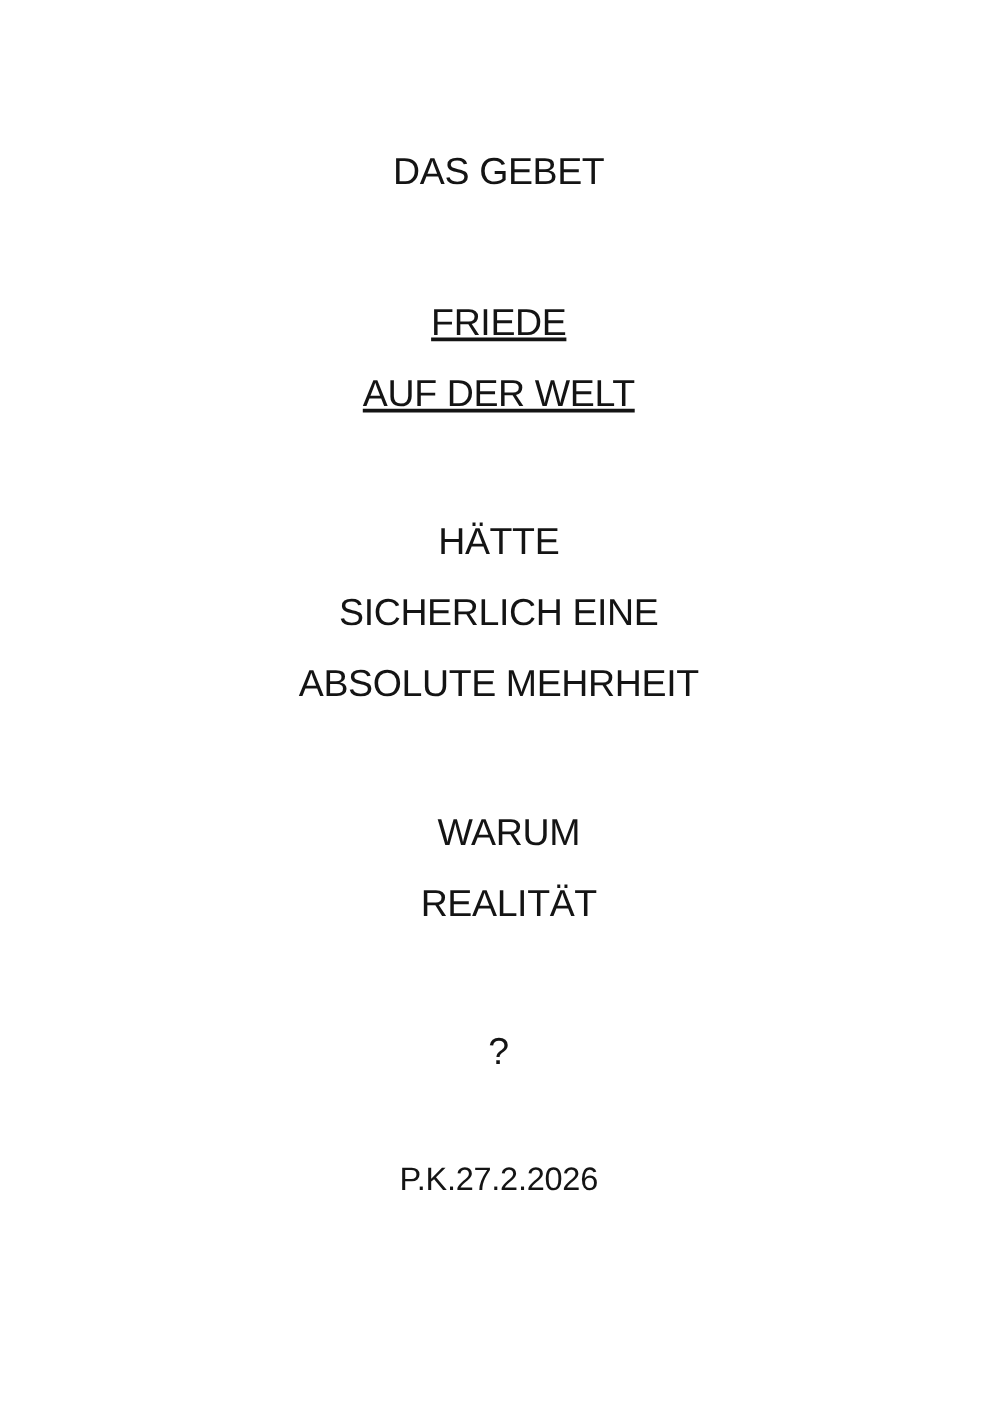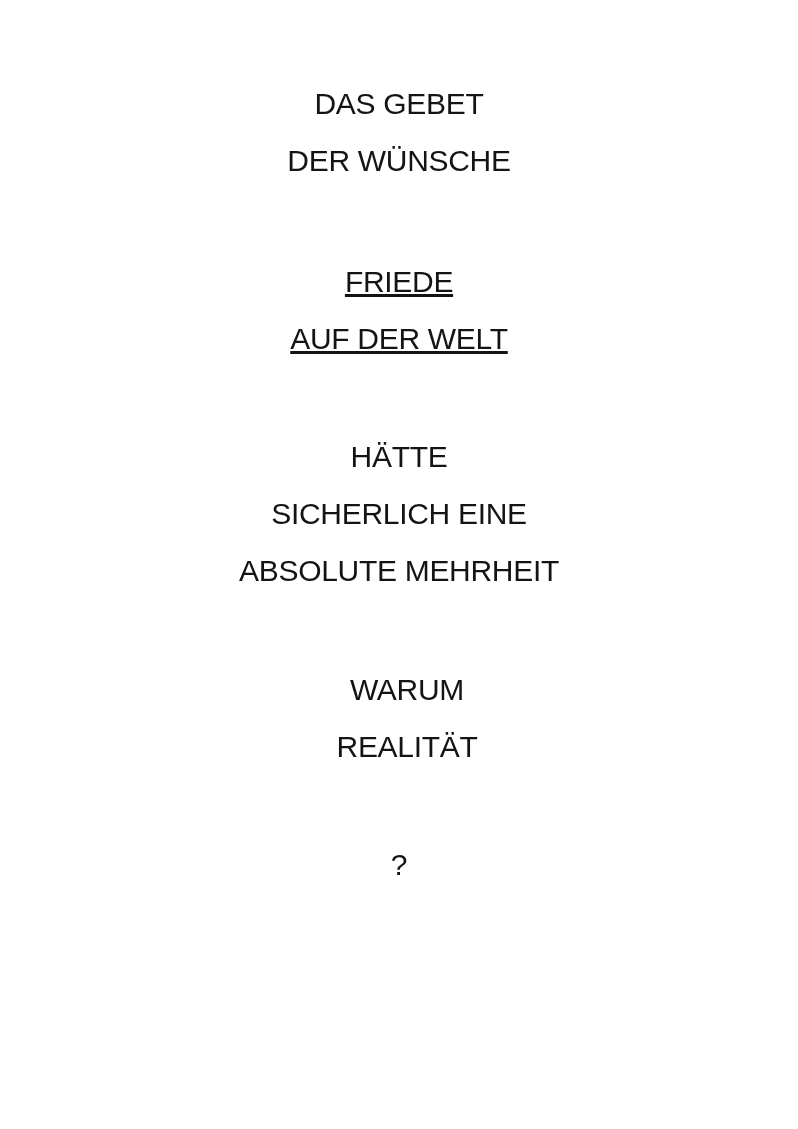--- a/index.html
+++ b/index.html
@@ -6,21 +6,21 @@
     margin: 0;
     padding: 0;
     background: #ffffff;
   }
   .page {
     position: relative;
     width: 798px;
     height: 1129px;
     background: #ffffff;
     box-sizing: border-box;
-    padding-top: 75px;
+    padding-top: 109px;
     font-family: "Liberation Sans", sans-serif;
     color: #141414;
     text-align: center;
     overflow: hidden;
   }
   .stanza {
     font-size: 30px;
     line-height: 57px;
     letter-spacing: -0.3px;
     font-weight: 400;
@@ -40,35 +40,35 @@
     letter-spacing: -0.2px;
   }
 </style>
 </head>
 <body>
 
 <div class="page">
 
   <div class="stanza stanza-1">
     <div class="line">DAS GEBET</div>
-    <div class="line">DER WÜNSCHE</div>
   </div>
 
   <div class="stanza stanza-2">
     <div class="line">FRIEDE</div>
     <div class="line">AUF DER WELT</div>
   </div>
 
   <div class="stanza stanza-3">
     <div class="line">HÄTTE</div>
     <div class="line">SICHERLICH EINE</div>
     <div class="line">ABSOLUTE MEHRHEIT</div>
   </div>
 
   <div class="stanza stanza-4">
     <div class="line">WARUM</div>
     <div class="line">REALITÄT</div>
   </div>
 
   <div class="question">?</div>
 
+  <div class="signature">P.K.27.2.2026</div>
 
 </div>
 
 </body></html>

